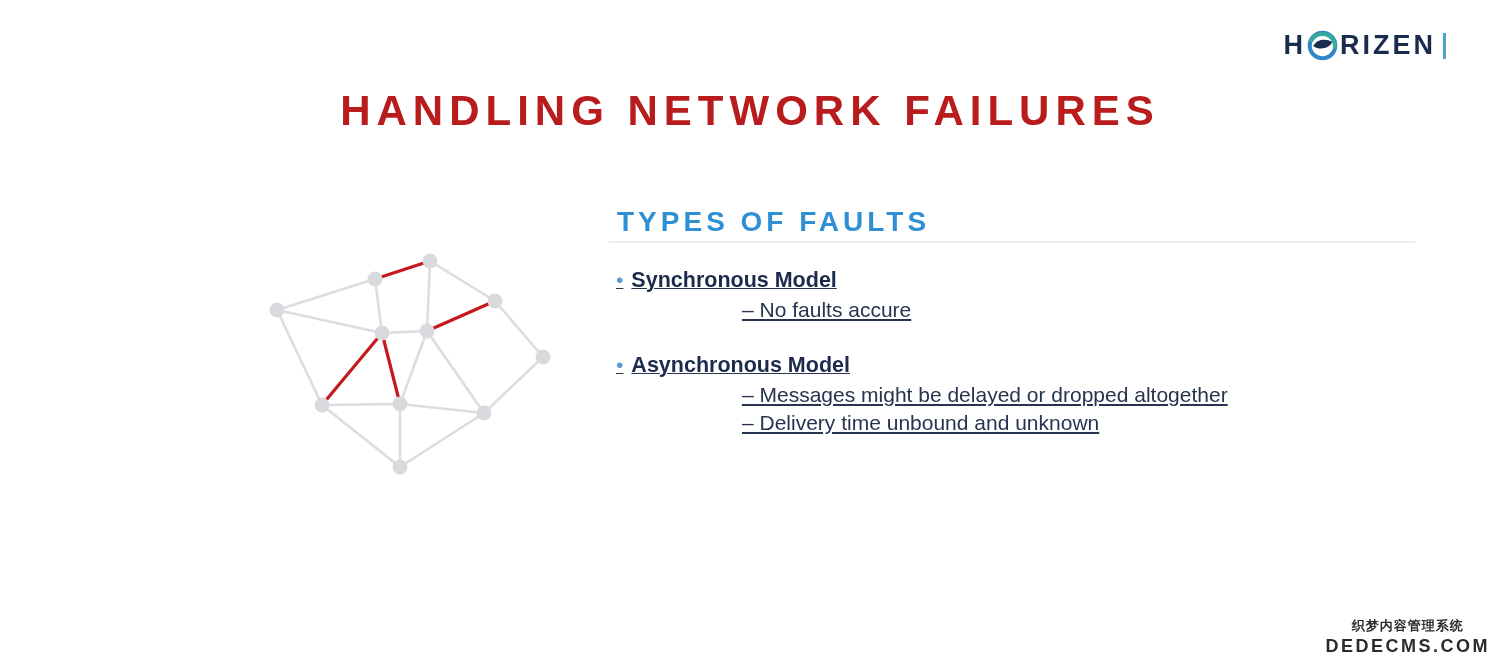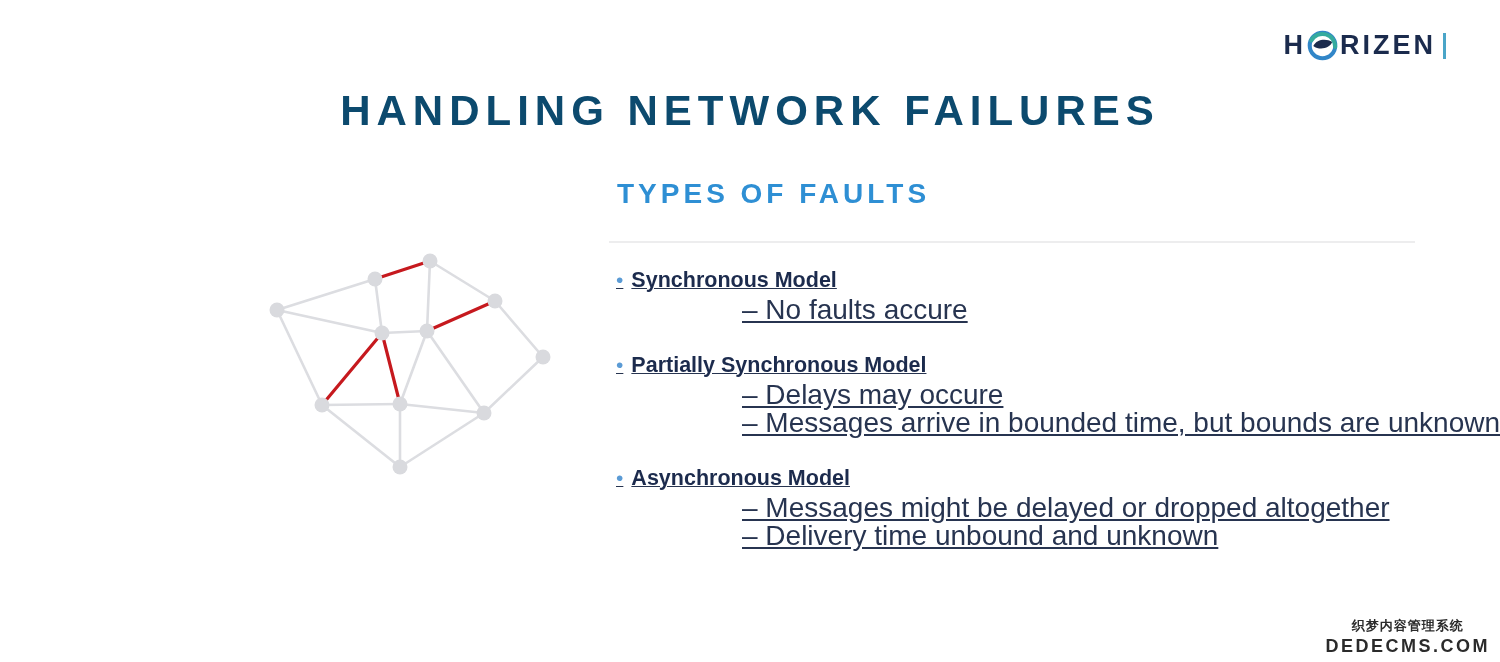--- a/index.html
+++ b/index.html
@@ -37,29 +37,29 @@
   
   .title {
     position: absolute;
     left: 0; right: 0;
     top: 90px;
     margin: 0;
     text-align: center;
     font-size: 42px;
     font-weight: bold;
     letter-spacing: 6px;
-    color: #0c4a6e;
+    color: #b91c1c;
     line-height: 1;
   }
 
   
   .section-heading {
     position: absolute;
     left: 617px;
-    top: 180px;
+    top: 208px;
     margin: 0;
     font-size: 28px;
     font-weight: bold;
     letter-spacing: 4px;
     color: #2e8fd4;
     line-height: 1;
   }
   .rule {
     position: absolute;
     left: 609px;
@@ -90,21 +90,21 @@
     font-size: 21px;
     margin-right: 8px;
   }
   .label {
     font-weight: bold;
     font-size: 21.5px;
     color: #1c2b4d;
   }
   .sub {
     padding-left: 126px;
-    font-size: 28px;
+    font-size: 21px;
     line-height: 28px;
     white-space: nowrap;
     color: #273450;
   }
 
   
   .watermark {
     position: absolute;
     right: 10px;
     bottom: 5px;
@@ -177,27 +177,20 @@
 
   <div class="bullets">
 
     <div class="group">
       <div class="lead">
         <span class="dot">•</span><span class="label">Synchronous Model</span>
       </div>
       <div class="sub">– No faults accure</div>
     </div>
 
-    <div class="group">
-      <div class="lead">
-        <span class="dot">•</span><span class="label">Partially Synchronous Model</span>
-      </div>
-      <div class="sub">– Delays may occure</div>
-      <div class="sub">– Messages arrive in bounded time, but bounds are unknown</div>
-    </div>
 
     <div class="group">
       <div class="lead">
         <span class="dot">•</span><span class="label">Asynchronous Model</span>
       </div>
       <div class="sub">– Messages might be delayed or dropped altogether</div>
       <div class="sub">– Delivery time unbound and unknown</div>
     </div>
 
   </div>

